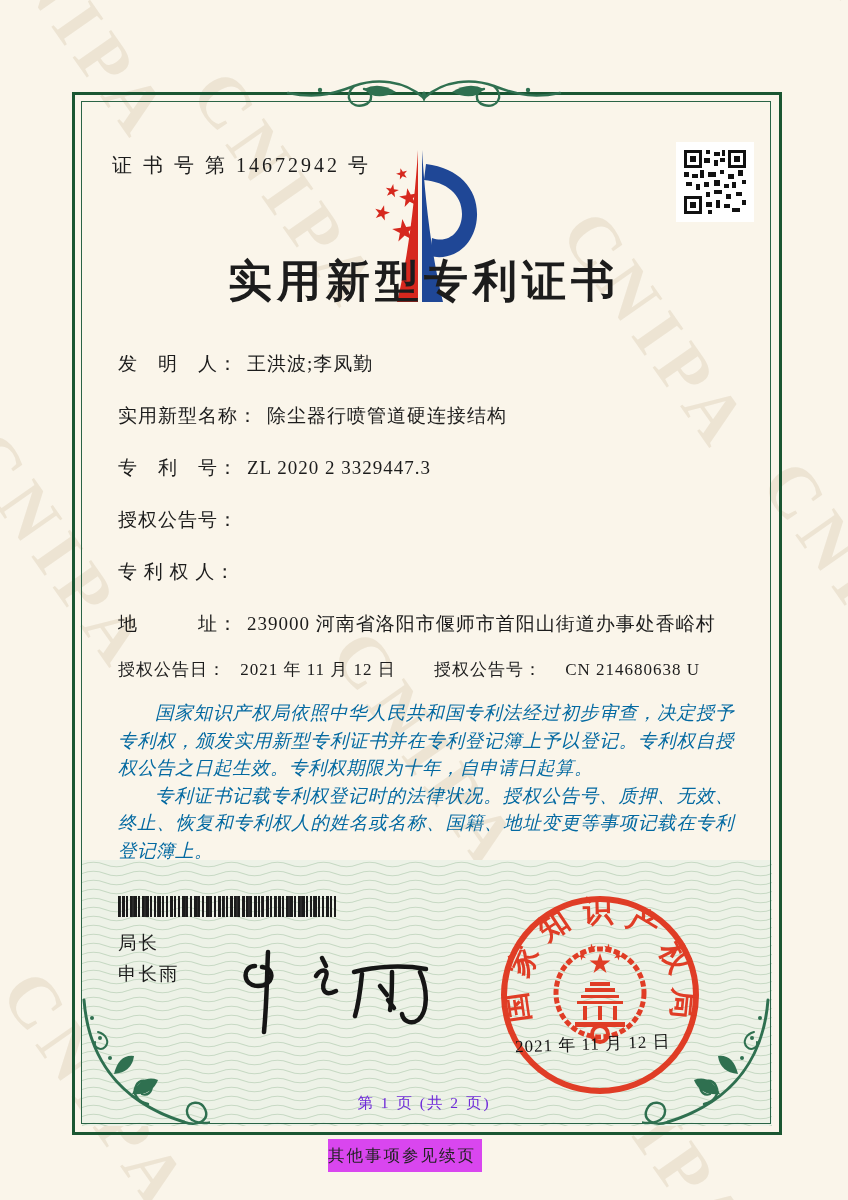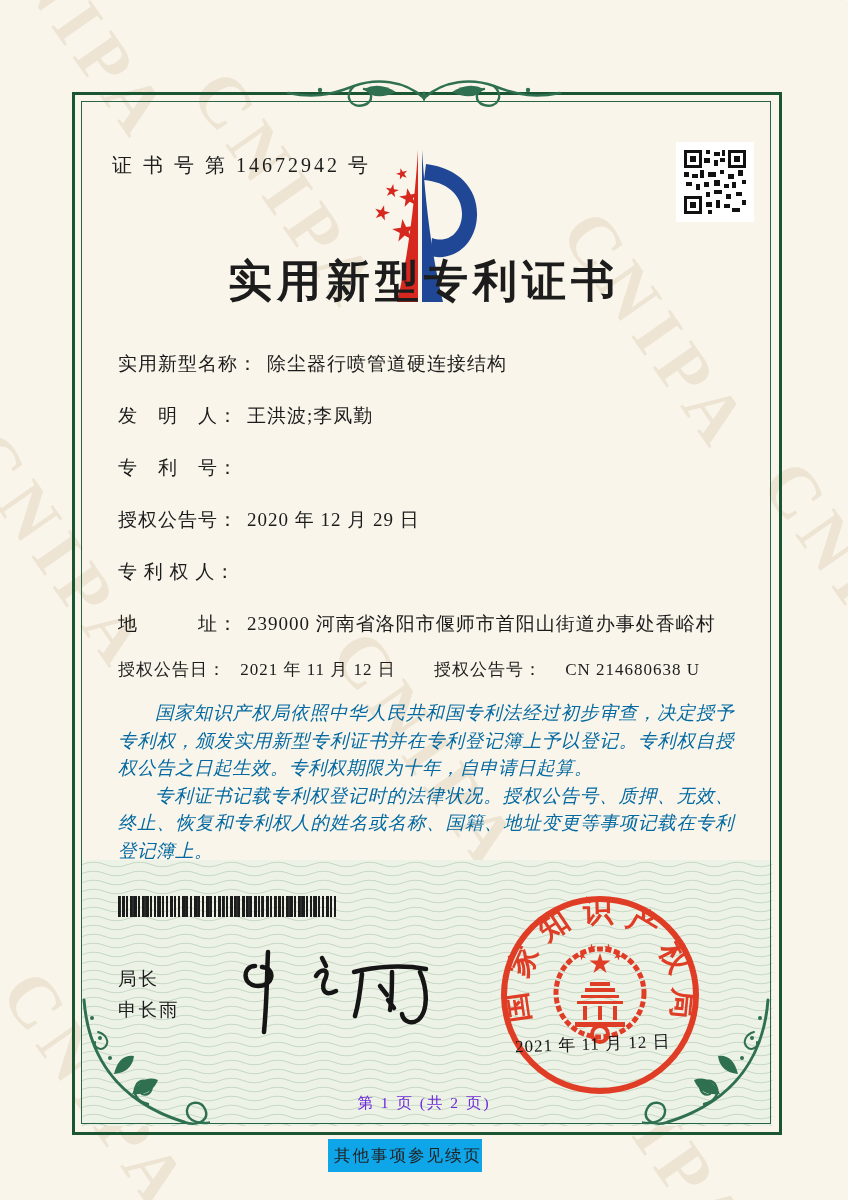--- a/index.html
+++ b/index.html
@@ -45,31 +45,31 @@
   .body-text{position:absolute; z-index:4; left:118px; top:700px; width:616px;
     font-size:18.5px; line-height:27.5px; font-style:italic; letter-spacing:0.5px; color:#0369a1;}
   .body-text p{margin:0; text-indent:2em; text-align:justify;}
   
   .barcode{position:absolute; z-index:4; left:118px; top:896px; width:218px; height:21px;
     background-image:
       repeating-linear-gradient(90deg,#1b1b1b 0 2px,rgba(0,0,0,0) 2px 4px),
       repeating-linear-gradient(90deg,#1b1b1b 0 1px,rgba(0,0,0,0) 1px 6px),
       repeating-linear-gradient(90deg,#2a2a2a 0 3px,rgba(0,0,0,0) 3px 13px);}
   
-  .sign-labels{position:absolute; z-index:4; left:118px; top:964px; font-size:18.5px; line-height:31px; letter-spacing:2px;}
+  .sign-labels{position:absolute; z-index:4; left:118px; top:928px; font-size:18.5px; line-height:31px; letter-spacing:2px;}
   .signature{position:absolute; z-index:4; left:222px; top:942px;}
   
   .seal{position:absolute; z-index:4; left:497px; top:892px; opacity:0.93;}
   .seal-date{position:absolute; z-index:5; left:515px; top:1032px; width:190px;
     font-size:17px; letter-spacing:1px; color:#141414; transform:rotate(-2deg); white-space:nowrap;}
   
   .page-info{position:absolute; z-index:4; left:72px; top:1093px; width:704px;
     text-align:center; font-size:15.5px; letter-spacing:2px; color:#6d28d9;}
   .cont-note{position:absolute; z-index:4; left:328px; top:1139px; width:154px; height:33px;
-    background:#0ea5e9; text-align:right; line-height:33px; font-size:16.5px; letter-spacing:2px; color:#222;}
+    background:#d946ef; text-align:left; line-height:33px; font-size:16.5px; letter-spacing:2px; color:#222;}
 </style>
 </head>
 <body>
 
 <div class="page">
 
   <div class="wm" style="left:-60px; top:-20px;">CNIPA</div>
   <div class="wm" style="left:150px; top:150px;">CNIPA</div>
   <div class="wm" style="left:520px; top:290px;">CNIPA</div>
   <div class="wm" style="left:-80px; top:510px;">CNIPA</div>
@@ -199,33 +199,33 @@
         <rect x="48" y="58" width="8" height="4"></rect>
           <rect x="24" y="60" width="4" height="4"></rect>
       </g>
     </svg>
   </div>
 
   <div class="doc-title">实用新型专利证书</div>
 
   <div class="fields">
     <div class="field-row">
+      <span class="lbl">发　明　人：</span>
+      <span class="val">王洪波;李凤勤</span>
+    </div>
+    <div class="field-row">
       <span class="lbl">实用新型名称：</span>
       <span class="val">除尘器行喷管道硬连接结构</span>
     </div>
     <div class="field-row">
-      <span class="lbl">发　明　人：</span>
-      <span class="val">王洪波;李凤勤</span>
-    </div>
-    <div class="field-row">
       <span class="lbl">专　利　号：</span>
+      <span class="val">ZL 2020 2 3329447.3</span>
     </div>
     <div class="field-row">
       <span class="lbl">授权公告号：</span>
-      <span class="val">2020 年 12 月 29 日</span>
     </div>
     <div class="field-row">
       <span class="lbl">专 利 权 人：</span>
     </div>
     <div class="field-row">
       <span class="lbl">地　　　址：</span>
       <span class="val">239000 河南省洛阳市偃师市首阳山街道办事处香峪村</span>
     </div>
   </div>
 

